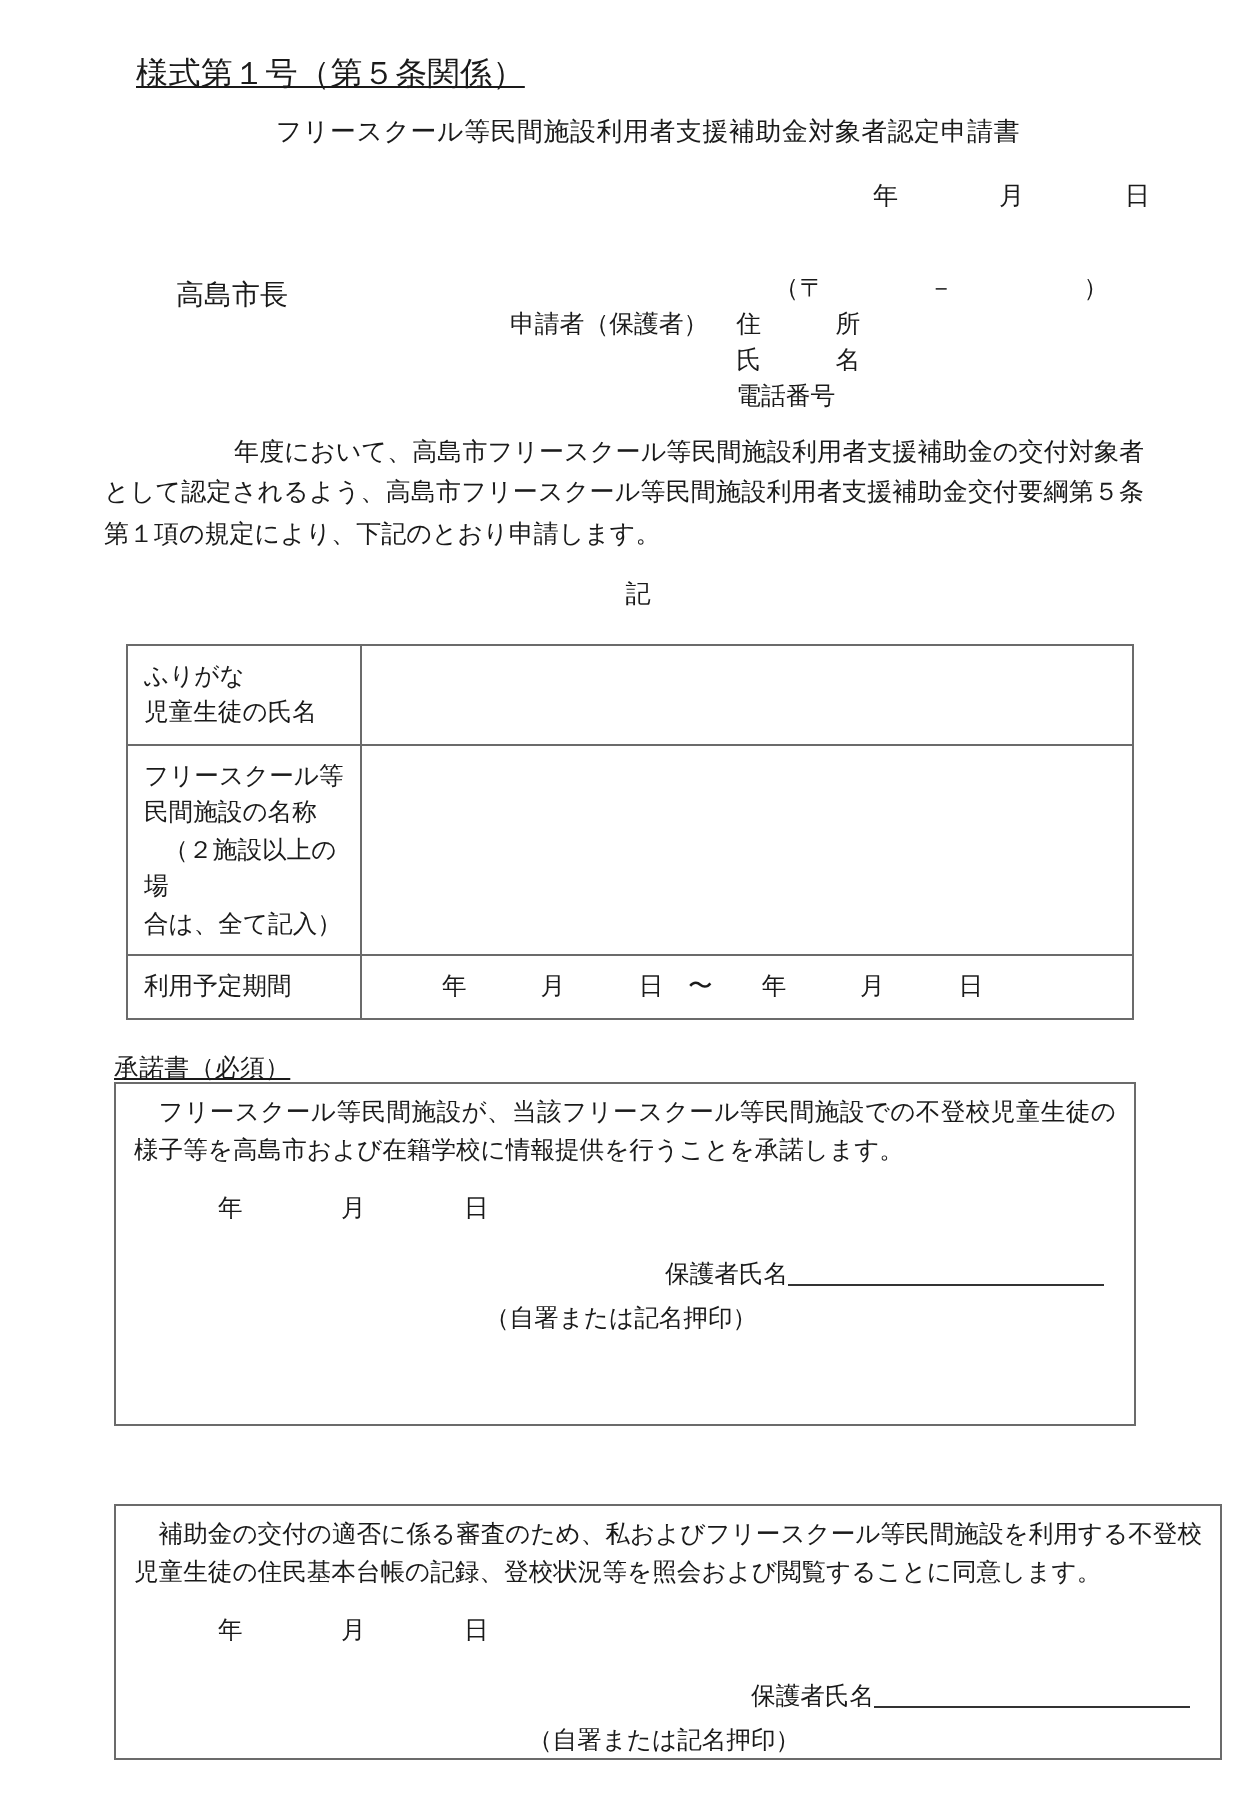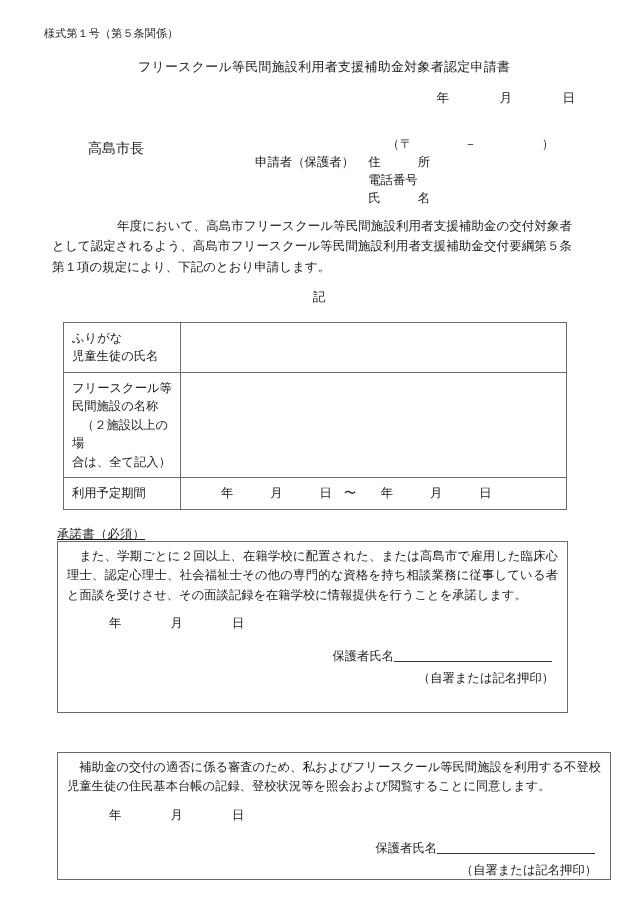--- a/index.html
+++ b/index.html
@@ -21,24 +21,25 @@
   .page {
     position: absolute;
     inset: 0;
   }
 
   
   .abs { position: absolute; }
 
   
   #form-code {
-    left: 44px;
+    left: 68px;
     top: 25px;
-    font-size: 11px;
+    font-size: 16px;
     letter-spacing: .2px;
+    text-decoration: underline;
   }
   #doc-title {
     left: 0;
     right: 0;
     top: 57px;
     text-align: center;
     font-size: 12.9px;
     letter-spacing: .35px;
     padding-left: 18px;
   }
@@ -159,21 +160,21 @@
   }
   .sig-underline {
     display: inline-block;
     width: 158px;
     border-bottom: 1px solid #333;
     height: 1em;
     vertical-align: -2px;
   }
   .sig-note {
     margin-top: 3px;
-    text-align: right;
+    text-align: center;
     font-size: 12.3px;
     padding-right: 4px;
   }
 
   #consent-heading-1 { left: 57px; top: 524px; text-decoration: underline; }
   #consent-box-1 { left: 57px; top: 541px; width: 511px; height: 172px; }
 
   #consent-heading-2 { left: 57px; top: 735px; }
   #consent-box-2 { left: 57px; top: 752px; width: 554px; height: 128px; }
 </style>
@@ -189,24 +190,24 @@
   <div class="abs" id="date-line-top">年　　　　月　　　　日</div>
 
   <div class="abs" id="addressee">高島市長</div>
 
   <div class="abs" id="applicant-block">
     <div class="zipline">（〒　　　　－　　　　　）</div>
     <div class="row">
       <span class="lead">申請者（保護者）</span><span class="fieldlabel">住　　　所</span>
     </div>
     <div class="row">
+      <span class="lead" style="visibility:hidden">申請者（保護者）</span><span class="fieldlabel">氏　　　名</span>
+    </div>
+    <div class="row">
       <span class="lead" style="visibility:hidden">申請者（保護者）</span><span class="fieldlabel">電話番号</span>
-    </div>
-    <div class="row">
-      <span class="lead" style="visibility:hidden">申請者（保護者）</span><span class="fieldlabel">氏　　　名</span>
     </div>
   </div>
 
   <div class="abs" id="body-paragraph">
     <span class="indent"></span><span>年度において、高島市フリースクール等民間施設利用者支援補助金の交付対</span><span>象者として認定されるよう、高島市フリースクール等民間施設利用者支援補助金交付</span><span>要綱第５条第１項の規定により、下記のとおり申請します。</span>
   </div>
 
   <div class="abs" id="ki-mark">記</div>
 
   <table class="abs" id="main-table">
@@ -233,21 +234,21 @@
           <span class="period-value">年　　　月　　　日　〜　　年　　　月　　　日</span>
         </td>
       </tr>
     </tbody>
   </table>
 
   <div class="abs section-heading" id="consent-heading-1">承諾書（必須）</div>
 
   <div class="abs consent-box" id="consent-box-1">
     <div class="consent-text">
-      <p>また、学期ごとに２回以上、在籍学校に配置された、または高島市で雇用した臨床心理士、認定心理士、社会福祉士その他の専門的な資格を持ち相談業務に従事している者と面談を受けさせ、その面談記録を在籍学校に情報提供を行うことを承諾します。</p>
+      <p>フリースクール等民間施設が、当該フリースクール等民間施設での不登校児童生徒の様子等を高島市および在籍学校に情報提供を行うことを承諾します。</p>
     </div>
     <div class="date-row">年　　　　月　　　　日</div>
     <div class="sig-row">
       <span>保護者氏名</span><span class="sig-underline"></span>
     </div>
     <div class="sig-note">（自署または記名押印）</div>
   </div>
 
 
   <div class="abs consent-box" id="consent-box-2">

